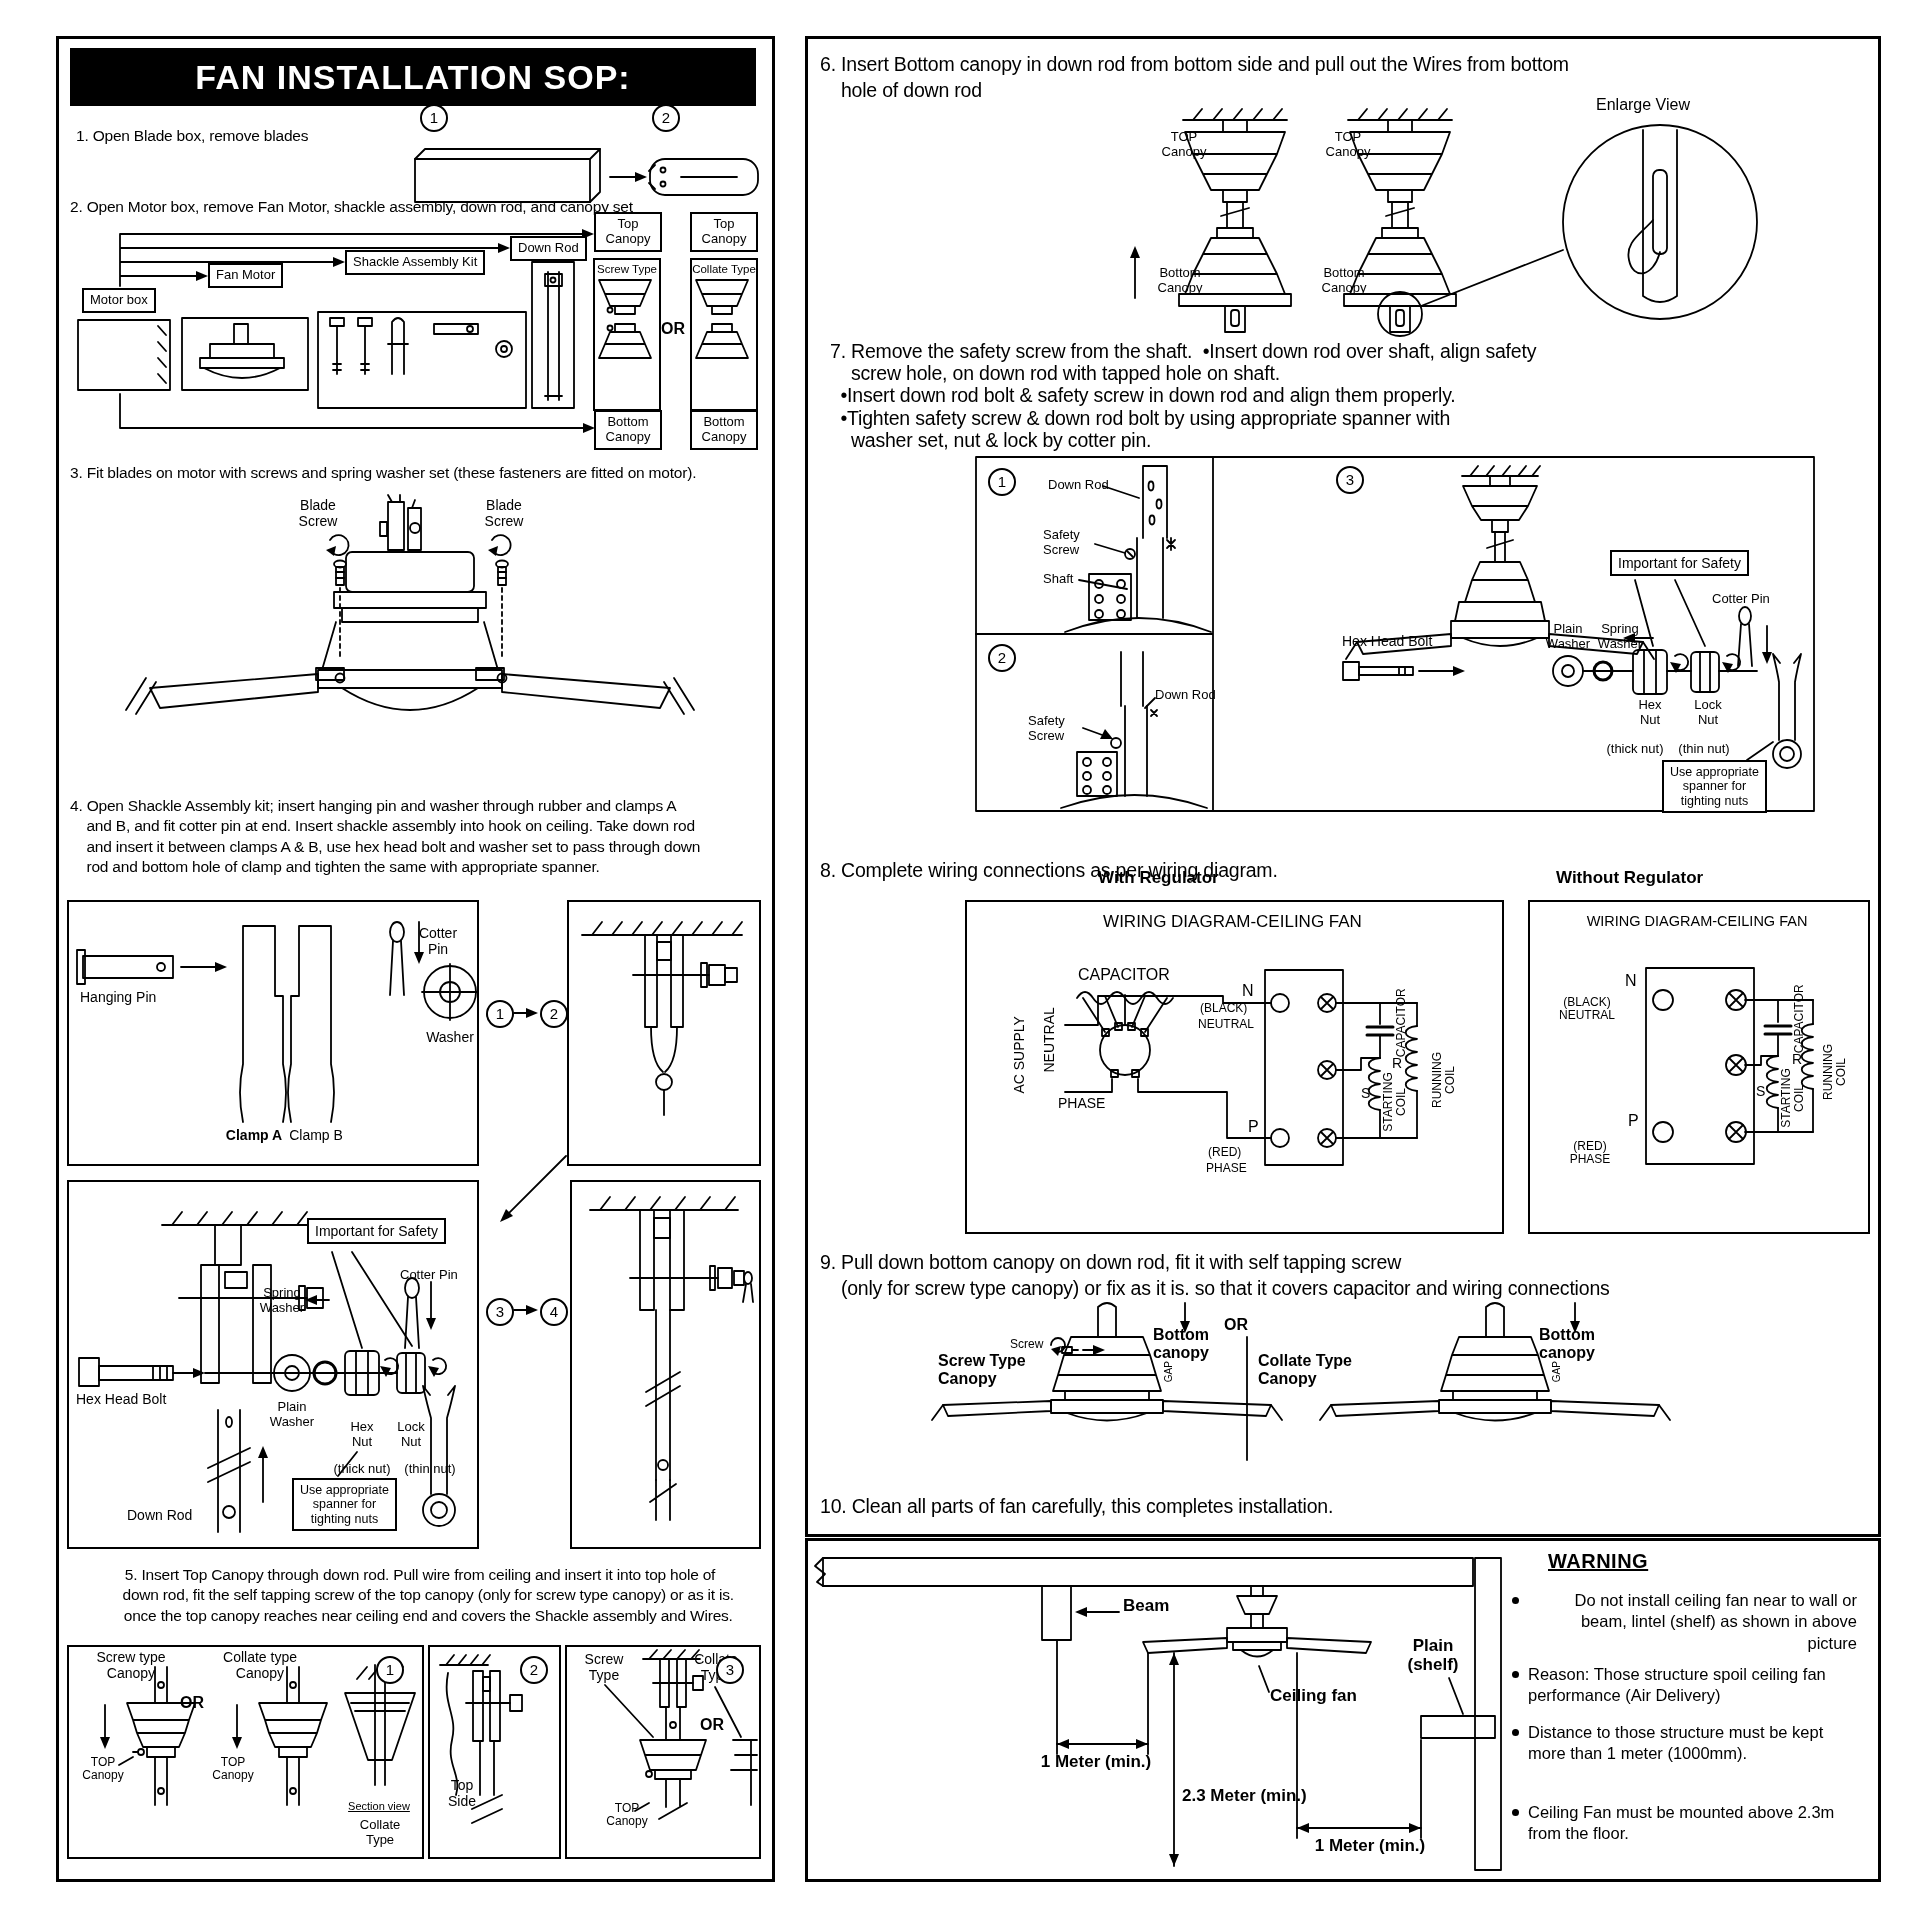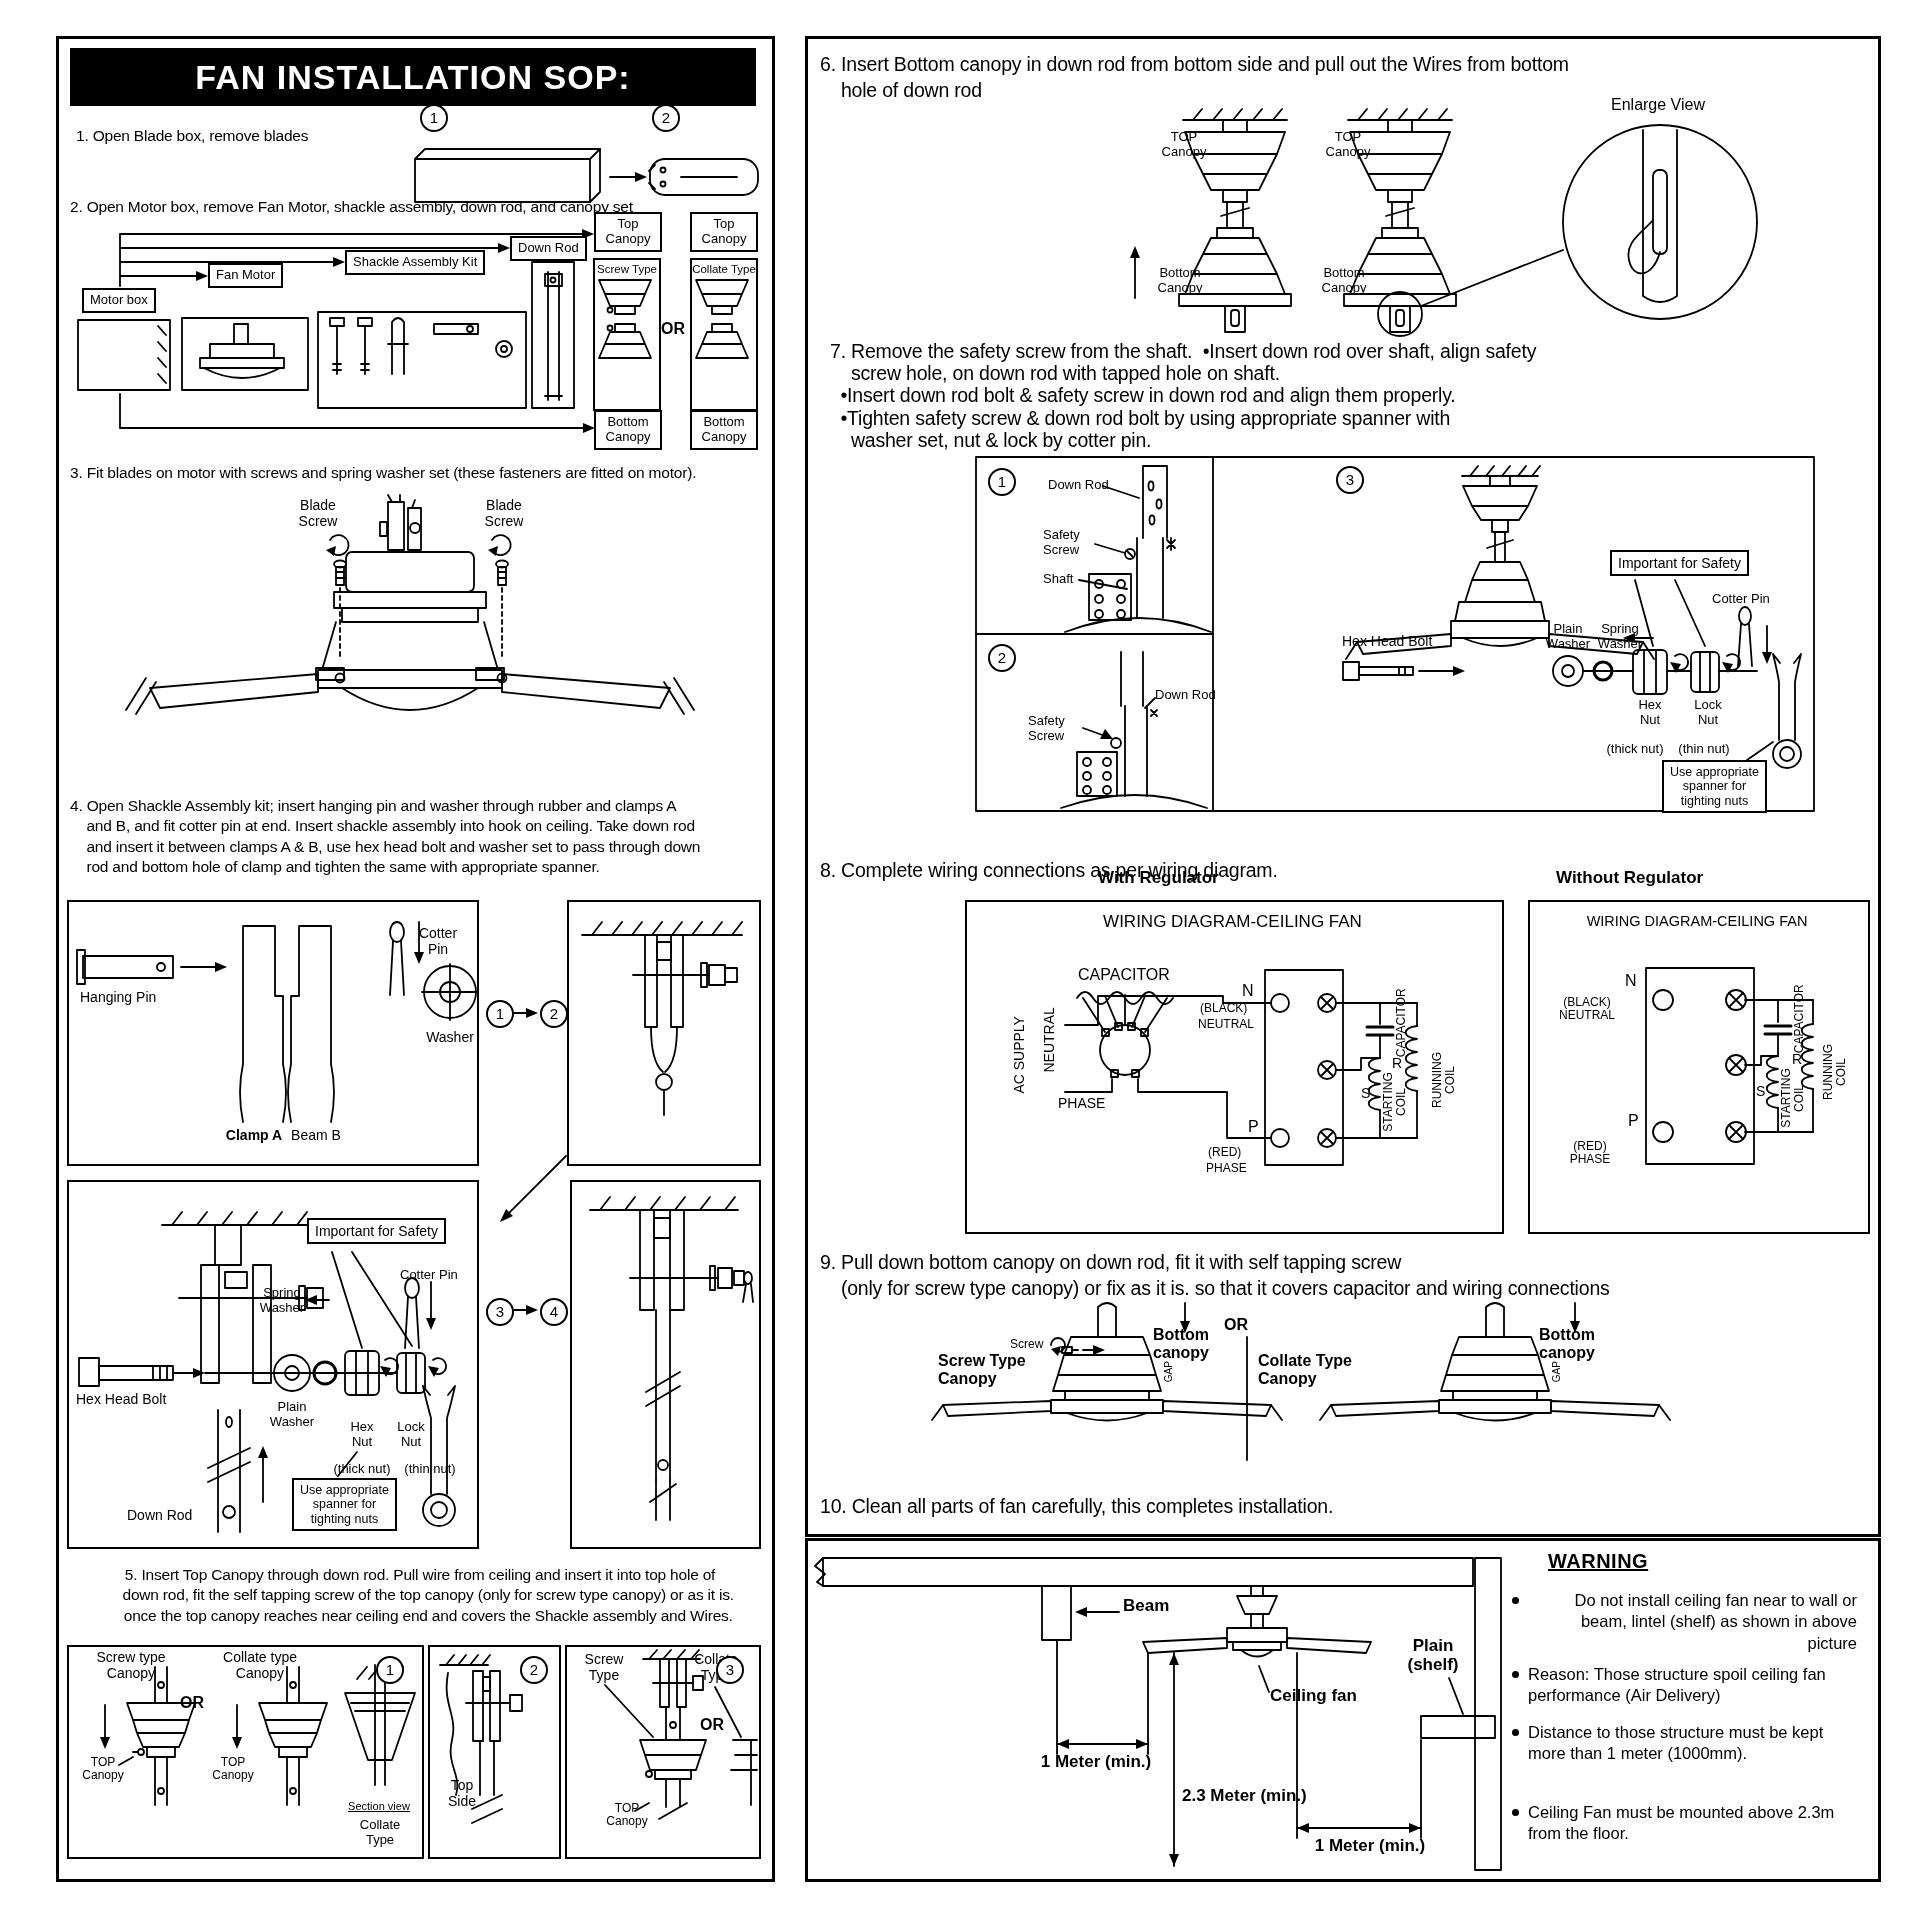--- a/index.html
+++ b/index.html
@@ -212,21 +212,21 @@
       <path d="M326,41 L323,95 M334,41 L337,95"></path>
     <path d="M352,22 V56"></path>
       <polygon class="f" points="352,64 347,52 357,52"></polygon>
   </g>
 </svg>
 <div class="dl s14" style="left:80px;top:990px;">Hanging Pin</div>
 <div class="dl s14 c" style="left:423px;top:1030px;width:54px;">Washer</div>
 <div class="dl s14 c" style="left:412px;top:926px;width:52px;">Cotter
 Pin</div>
 <div class="dl s14 c" style="left:222px;top:1128px;width:64px;font-weight:bold;">Clamp A</div>
-<div class="dl s14 c" style="left:284px;top:1128px;width:64px;">Beam B</div>
+<div class="dl s14 c" style="left:284px;top:1128px;width:64px;">Clamp B</div>
 
 <div class="circ" style="left:486px;top:1000px;">1</div>
 <div class="circ" style="left:540px;top:1000px;">2</div>
 <div class="circ" style="left:486px;top:1298px;">3</div>
 <div class="circ" style="left:540px;top:1298px;">4</div>
 <svg style="left:478px;top:988px;" width="100" height="336" viewBox="0 0 100 336">
   <path d="M36,25 H52"></path>
     <polygon class="f" points="60,25 48,20 48,30"></polygon>
   <path d="M88,168 L28,228"></path>
     <polygon class="f" points="22,234 28,221 35,228"></polygon>
@@ -492,21 +492,21 @@
   </g>
 </svg>
 <div class="dl c" style="left:1158px;top:130px;width:52px;">TOP
 Canopy</div>
 <div class="dl c" style="left:1150px;top:266px;width:60px;">Bottom
 Canopy</div>
 <div class="dl c" style="left:1322px;top:130px;width:52px;">TOP
 Canopy</div>
 <div class="dl c" style="left:1314px;top:266px;width:60px;">Bottom
 Canopy</div>
-<div class="dl s16" style="left:1596px;top:96px;margin-left:15px;">Enlarge View</div>
+<div class="dl s16" style="left:1596px;top:96px;">Enlarge View</div>
 
 <div class="step stepR" style="left:830px;top:340px;width:1040px;line-height:1.14;">7. Remove the safety screw from the shaft.  •Insert down rod over shaft, align safety
     screw hole, on down rod with tapped hole on shaft.
   •Insert down rod bolt &amp; safety screw in down rod and align them properly.
   •Tighten safety screw &amp; down rod bolt by using appropriate spanner with
     washer set, nut &amp; lock by cotter pin.</div>
 
 <svg style="left:975px;top:456px;" width="840" height="356" viewBox="0 0 840 356">
   <rect x="1" y="1" width="838" height="354" stroke-width="2.5"></rect>
   <path d="M238,1 V355 M1,178 H238" stroke-width="2.5"></path>

